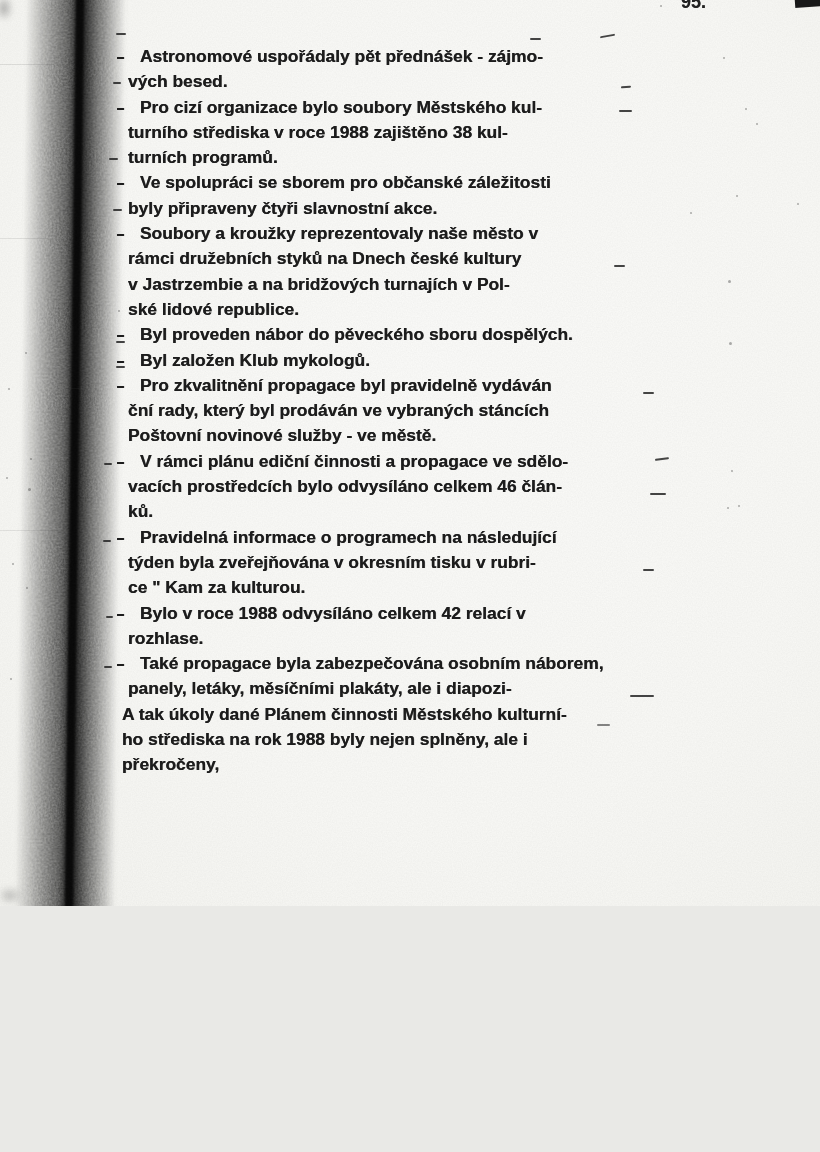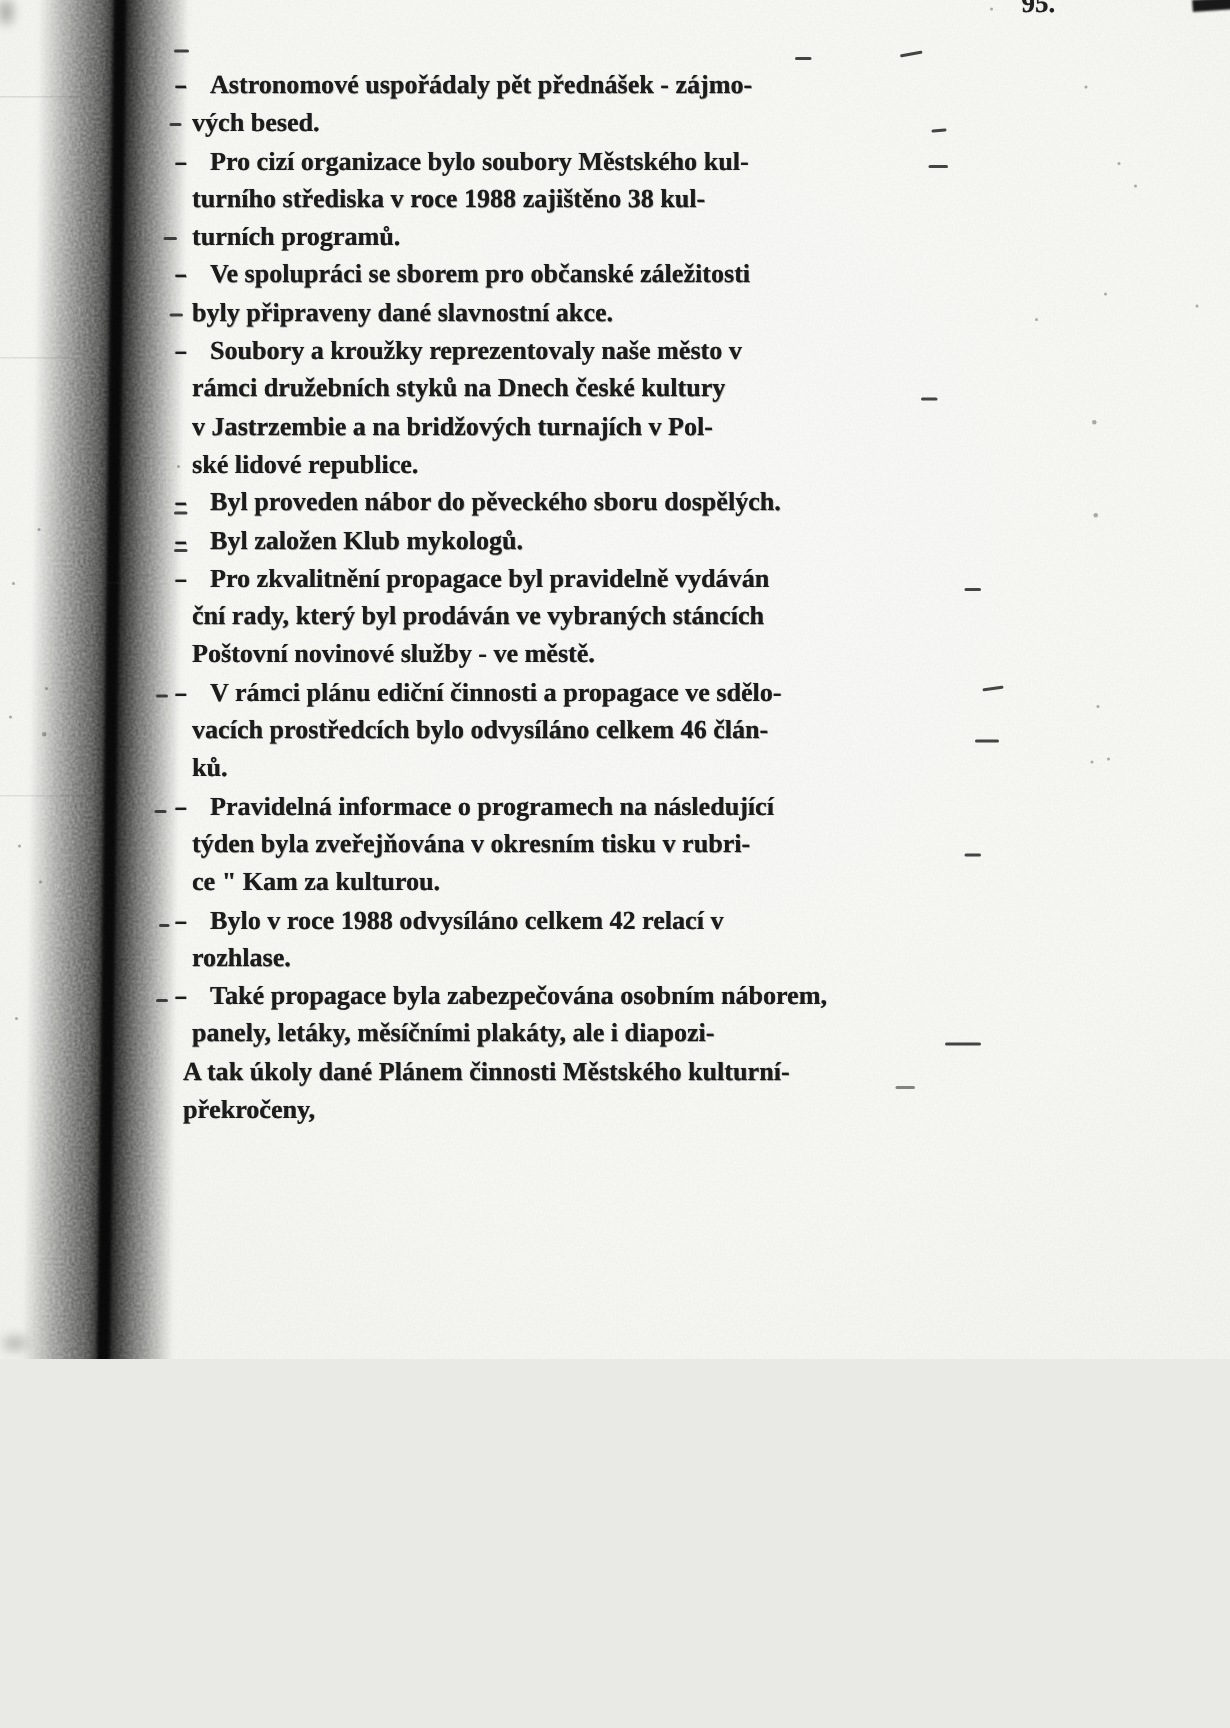--- a/index.html
+++ b/index.html
@@ -1,18 +1,18 @@
 <!DOCTYPE html>
 <html><head>
 <meta charset="utf-8">
 <style>
   html,body{margin:0;padding:0;background:#e9e9e6;}
   .page{position:relative;width:820px;height:906px;margin:0 auto;overflow:hidden;
         background:radial-gradient(ellipse at 55% 40%, #fbfbf9 0%, #f9f9f6 60%, #f4f4f0 100%);
-        font-family:Liberation Serif, serif;}
+        font-family:Liberation Sans, sans-serif;}
   
   .text-block{position:absolute;left:116px;top:44px;width:620px;z-index:3;
               font-size:17.4px;font-weight:bold;color:#1d1d1d;letter-spacing:0;
               text-shadow:0 0 0.5px rgba(30,30,30,0.7), .4px .4px .3px rgba(40,40,40,0.35);}
   .line{position:relative;height:25.3px;line-height:25.3px;white-space:pre;}
   .line .dash{position:absolute;left:0;top:0;display:inline-block;transform:scaleX(1.55);transform-origin:left center;}
   .line.bullet .txt{margin-left:24px;}
   .line.cont .txt{margin-left:12px;}
   .line.para .txt{margin-left:6px;}
   
@@ -67,41 +67,42 @@
   <div class="page-number">95.</div>
   <div class="corner-mark"></div>
 
   <div class="text-block">
       <div class="line bullet"><span class="dash">-</span><span class="txt">Astronomové uspořádaly pět přednášek - zájmo-</span></div>
       <div class="line cont"><span class="txt">vých besed.</span></div>
       <div class="line bullet"><span class="dash">-</span><span class="txt">Pro cizí organizace bylo soubory Městského kul-</span></div>
       <div class="line cont"><span class="txt">turního střediska v roce 1988 zajištěno 38 kul-</span></div>
       <div class="line cont"><span class="txt">turních programů.</span></div>
       <div class="line bullet"><span class="dash">-</span><span class="txt">Ve spolupráci se sborem pro občanské záležitosti</span></div>
-      <div class="line cont"><span class="txt">byly připraveny dané slavnostní akce.</span></div>
+      <div class="line cont"><span class="txt">byly připraveny čtyři slavnostní akce.</span></div>
       <div class="line bullet"><span class="dash">-</span><span class="txt">Soubory a kroužky reprezentovaly naše město v</span></div>
       <div class="line cont"><span class="txt">rámci družebních styků na Dnech české kultury</span></div>
       <div class="line cont"><span class="txt">v Jastrzembie a na bridžových turnajích v Pol-</span></div>
       <div class="line cont"><span class="txt">ské lidové republice.</span></div>
       <div class="line bullet"><span class="dash">-</span><span class="txt">Byl proveden nábor do pěveckého sboru dospělých.</span></div>
       <div class="line bullet"><span class="dash">-</span><span class="txt">Byl založen Klub mykologů.</span></div>
       <div class="line bullet"><span class="dash">-</span><span class="txt">Pro zkvalitnění propagace byl pravidelně vydáván</span></div>
       <div class="line cont"><span class="txt">ční rady, který byl prodáván ve vybraných stáncích</span></div>
       <div class="line cont"><span class="txt">Poštovní novinové služby - ve městě.</span></div>
       <div class="line bullet"><span class="dash">-</span><span class="txt">V rámci plánu ediční činnosti a propagace ve sdělo-</span></div>
       <div class="line cont"><span class="txt">vacích prostředcích bylo odvysíláno celkem 46 člán-</span></div>
       <div class="line cont"><span class="txt">ků.</span></div>
       <div class="line bullet"><span class="dash">-</span><span class="txt">Pravidelná informace o programech na následující</span></div>
       <div class="line cont"><span class="txt">týden byla zveřejňována v okresním tisku v rubri-</span></div>
       <div class="line cont"><span class="txt">ce " Kam za kulturou.</span></div>
       <div class="line bullet"><span class="dash">-</span><span class="txt">Bylo v roce 1988 odvysíláno celkem 42 relací v</span></div>
       <div class="line cont"><span class="txt">rozhlase.</span></div>
       <div class="line bullet"><span class="dash">-</span><span class="txt">Také propagace byla zabezpečována osobním náborem,</span></div>
       <div class="line cont"><span class="txt">panely, letáky, měsíčními plakáty, ale i diapozi-</span></div>
       <div class="line para"><span class="txt">A tak úkoly dané Plánem činnosti Městského kulturní-</span></div>
+      <div class="line para"><span class="txt">ho střediska na rok 1988 byly nejen splněny, ale i</span></div>
       <div class="line para"><span class="txt">překročeny,</span></div>
     </div>
 
   <div class="artifact-layer">
       <div class="mark" style="left: 116px; top: 33px; width: 10px; transform: rotate(0deg); opacity: 0.85;"></div>
       <div class="mark" style="left: 530px; top: 38px; width: 11px; transform: rotate(0deg); opacity: 0.85;"></div>
       <div class="mark" style="left: 600px; top: 35px; width: 15px; transform: rotate(-10deg); opacity: 0.85;"></div>
       <div class="mark" style="left: 621px; top: 86px; width: 10px; transform: rotate(-5deg); opacity: 0.85;"></div>
       <div class="mark" style="left: 113px; top: 82px; width: 8px; transform: rotate(0deg); opacity: 0.85;"></div>
       <div class="mark" style="left: 619px; top: 110px; width: 13px; transform: rotate(0deg); opacity: 0.85;"></div>

